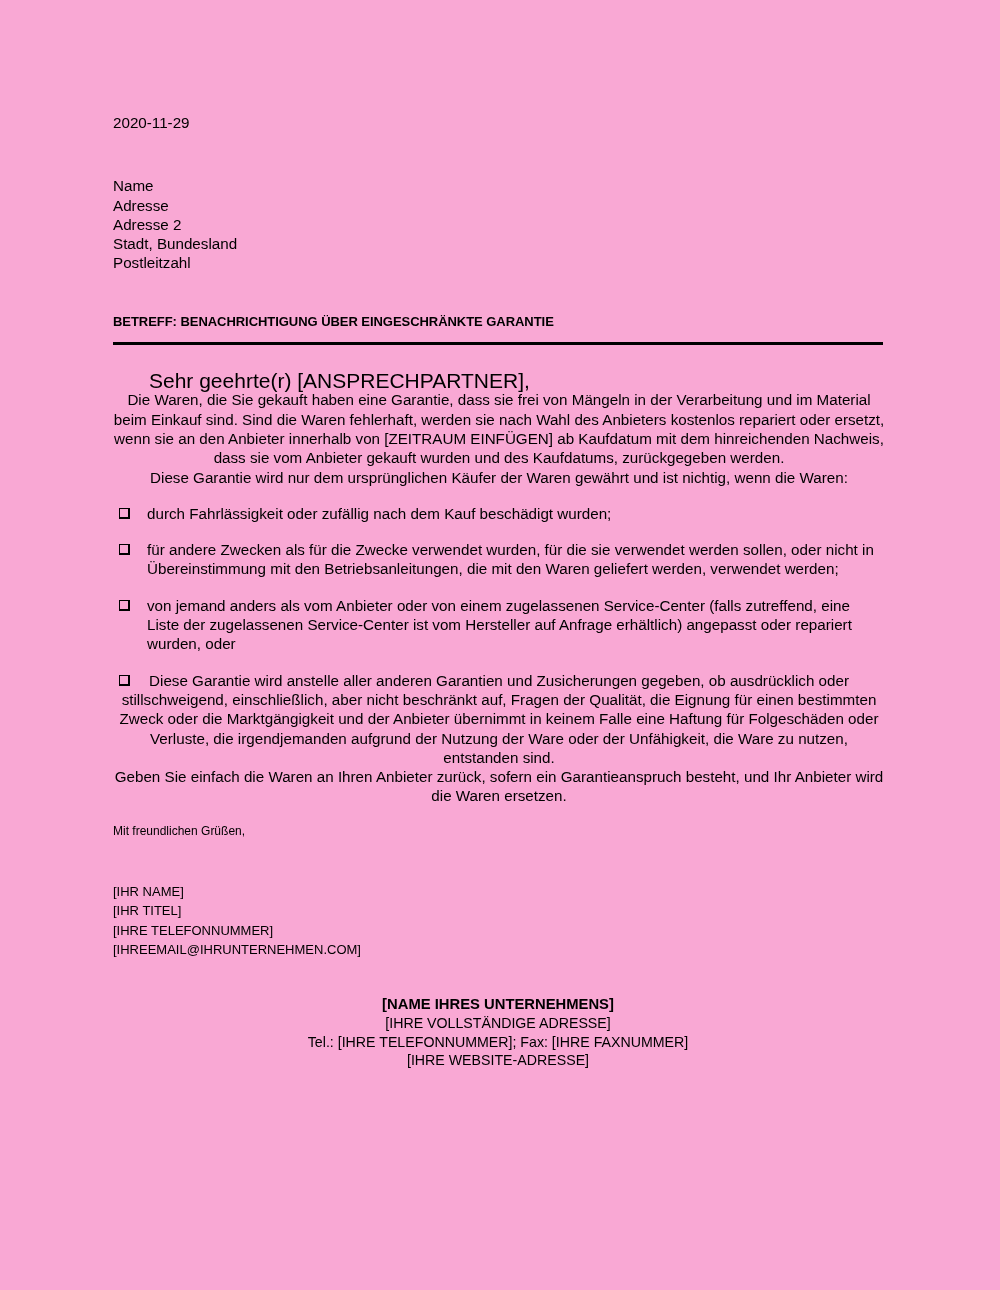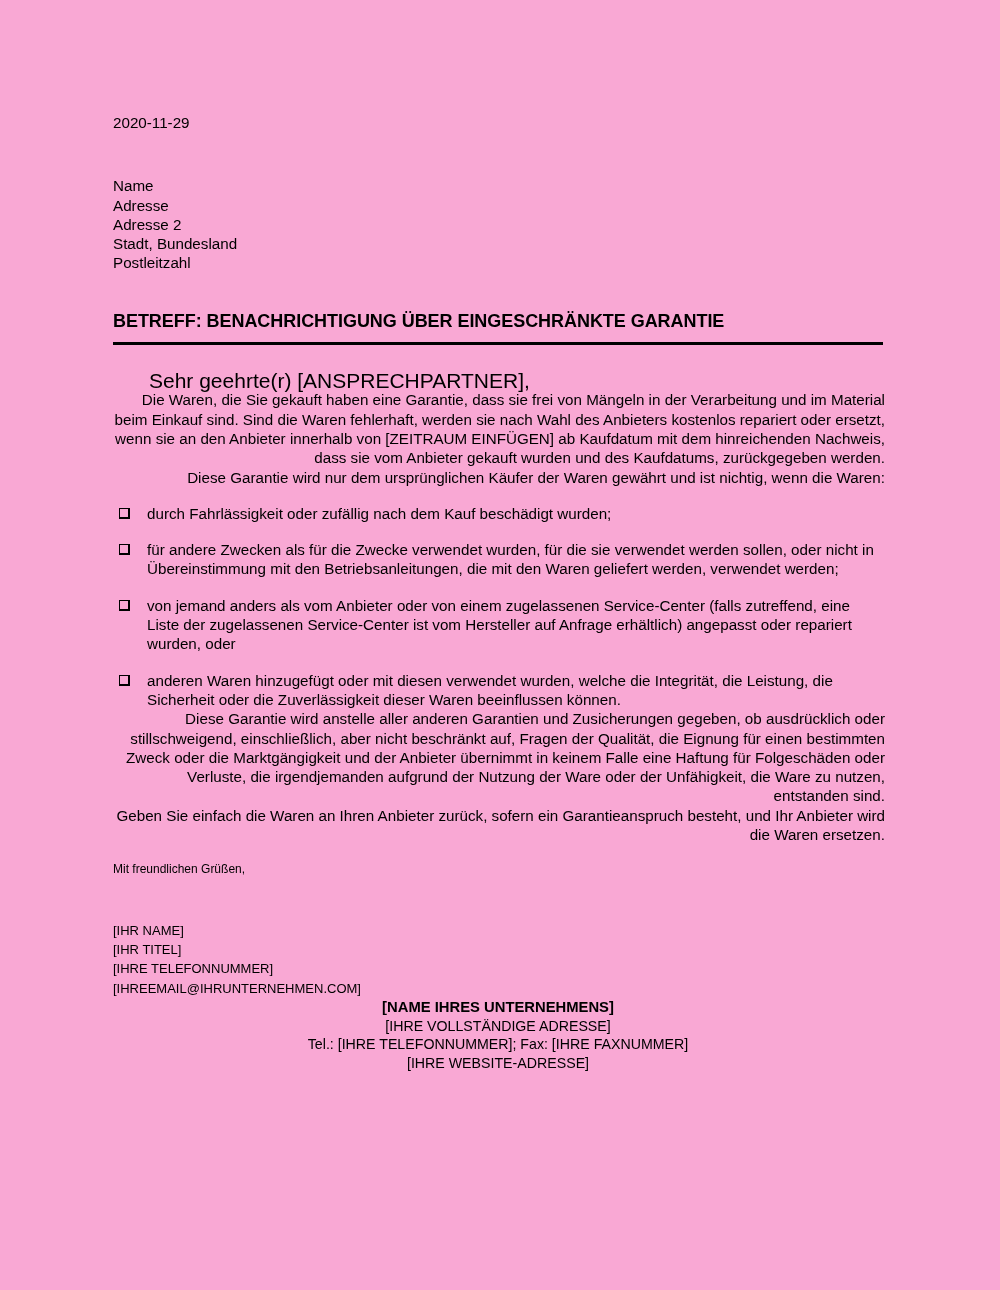--- a/index.html
+++ b/index.html
@@ -38,21 +38,21 @@
     line-height: 19.3px;
   }
   .address-block div {
     white-space: pre;
   }
   .subject-wrap {
     margin-top: 39px;
   }
   .subject-line {
     font-weight: bold;
-    font-size: 18px;
+    font-size: 13px;
     line-height: 19.3px;
     letter-spacing: -0.05px;
   }
   .subject-rule {
     margin-top: 11px;
     width: 770px;
     height: 3px;
     background: #000000;
     font-size: 0;
     line-height: 0;
@@ -60,21 +60,21 @@
   .salutation {
     margin-top: 26px;
     font-size: 21px;
     line-height: 19.3px;
     margin-left: 36px;
   }
   p.para {
     margin: 0;
     font-size: 15.2px;
     line-height: 19.3px;
-    text-align: right;
+    text-align: center;
   }
   .para-gap-lg { margin-top: 36px; }
   .para-gap-md { margin-top: 18px; }
   .para-gap-sm { margin-top: 17px; }
 
   ul.bullets {
     list-style: none;
     margin: 0;
     padding: 0;
   }
@@ -102,20 +102,21 @@
     line-height: 19.3px;
   }
   .signature-block {
     margin-top: 41px;
     font-size: 13px;
     line-height: 19.3px;
   }
   .signature-block div { white-space: pre; }
 
   .footer-block {
+    margin-top: 36px;
     text-align: center;
     font-size: 14.2px;
     line-height: 18.4px;
     padding-right: 2px;
   }
   .footer-block .company {
     font-weight: bold;
     font-size: 14.8px;
     line-height: 19px;
   }
@@ -156,21 +157,20 @@
       <li>
         <span class="box-bullet"></span>
         <span>für andere Zwecken als für die Zwecke verwendet wurden, für die sie verwendet werden sollen, oder nicht in Übereinstimmung mit den Betriebsanleitungen, die mit den Waren geliefert werden, verwendet werden;</span>
       </li>
       <li>
         <span class="box-bullet"></span>
         <span>von jemand anders als vom Anbieter oder von einem zugelassenen Service-Center (falls zutreffend, eine Liste der zugelassenen Service-Center ist vom Hersteller auf Anfrage erhältlich) angepasst oder repariert wurden, oder</span>
       </li>
       <li>
         <span class="box-bullet"></span>
-        <span>anderen Waren hinzugefügt oder mit diesen verwendet wurden, welche die Integrität, die Leistung, die Sicherheit oder die Zuverlässigkeit dieser Waren beeinflussen können.</span>
       </li>
     </ul>
 
     <p class="para para-gap-sm">Diese Garantie wird anstelle aller anderen Garantien und Zusicherungen gegeben, ob ausdrücklich oder stillschweigend, einschließlich, aber nicht beschränkt auf, Fragen der Qualität, die Eignung für einen bestimmten Zweck oder die Marktgängigkeit und der Anbieter übernimmt in keinem Falle eine Haftung für Folgeschäden oder Verluste, die irgendjemanden aufgrund der Nutzung der Ware oder der Unfähigkeit, die Ware zu nutzen, entstanden sind.</p>
 
     <p class="para para-gap-md">Geben Sie einfach die Waren an Ihren Anbieter zurück, sofern ein Garantieanspruch besteht, und Ihr Anbieter wird die Waren ersetzen.</p>
 
     <div class="closing">Mit freundlichen Grüßen,</div>
 
     <div class="signature-block">

